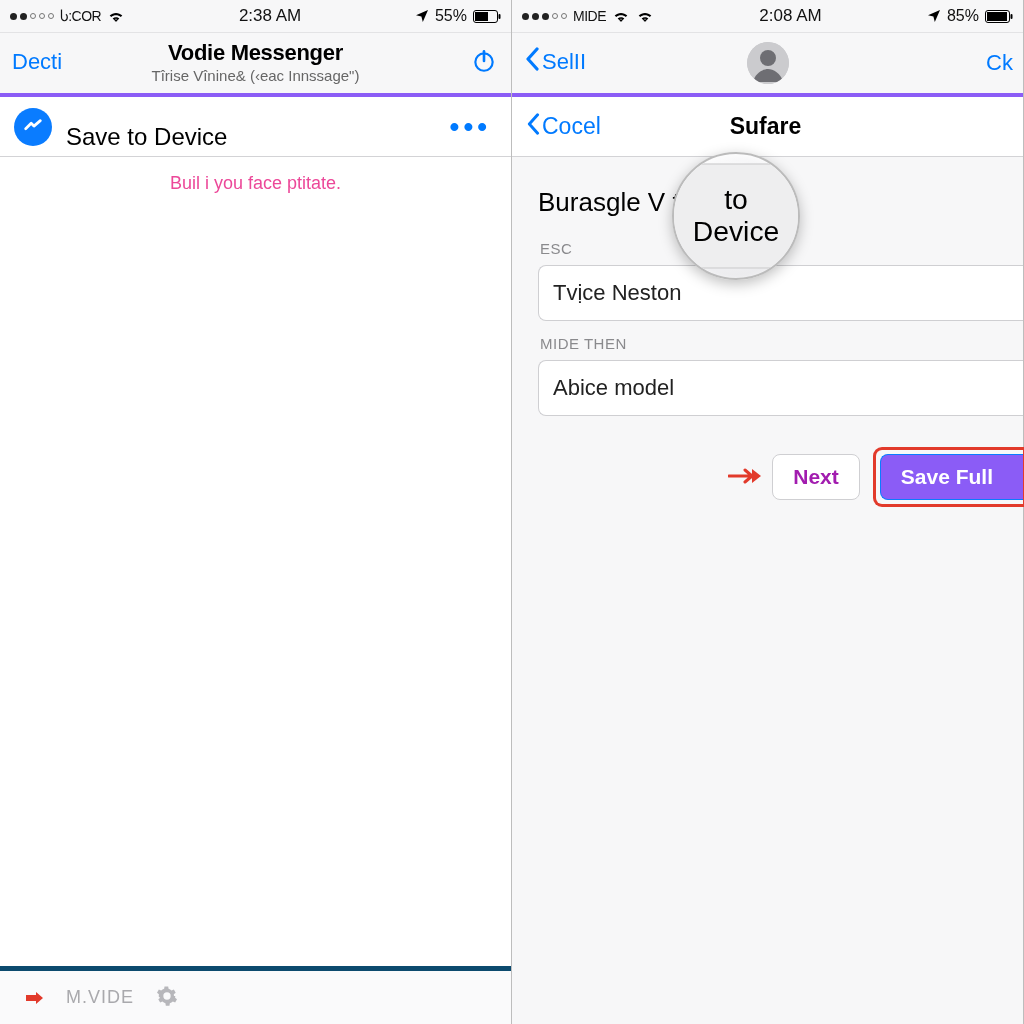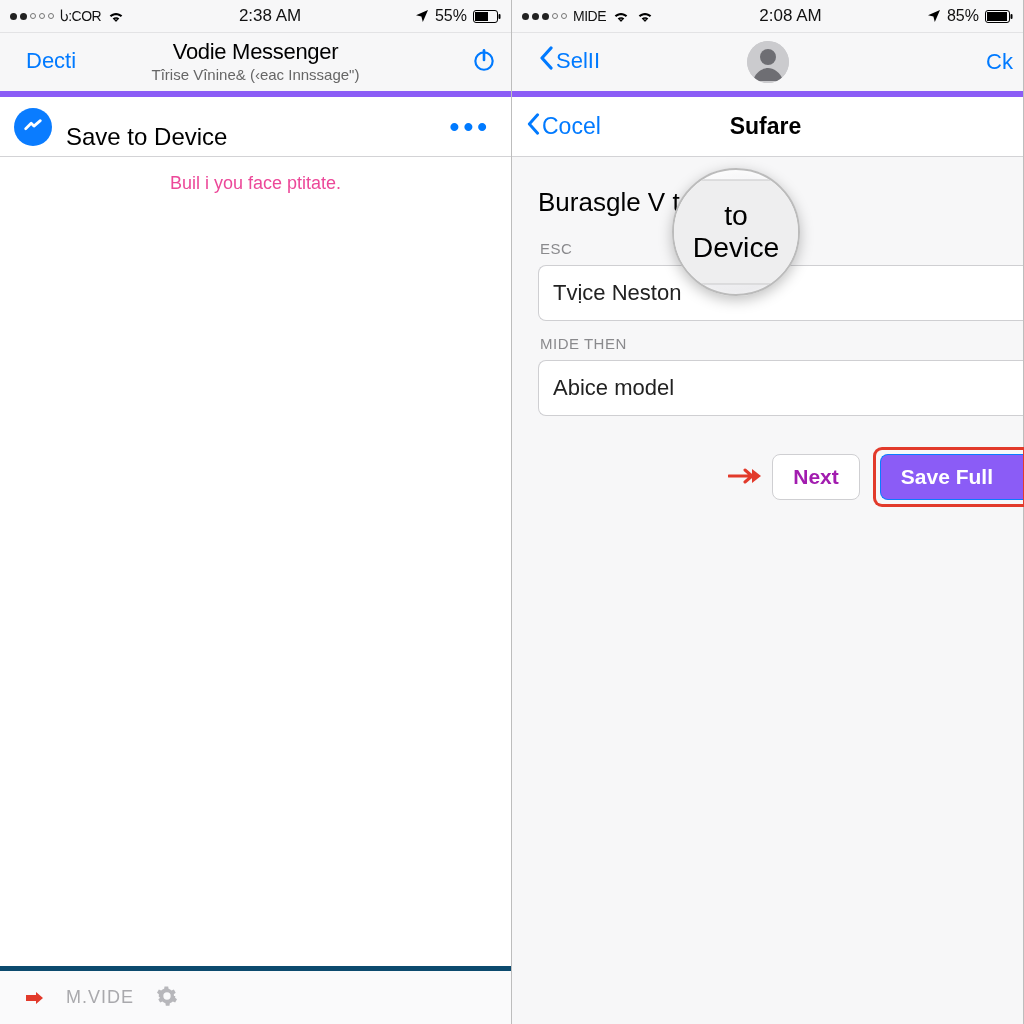--- a/index.html
+++ b/index.html
@@ -13,24 +13,24 @@
   .status .left, .status .right { display:flex; align-items:center; gap:6px; }
   .dots { display:flex; gap:3px; align-items:center; }
   .dots .d { width:7px; height:7px; border-radius:50%; background:#222; }
   .dots .d.off { background:none; border:1px solid #777; width:6px; height:6px; }
   .wifi svg, .battery svg, .loc svg { display:block; }
   .carrier { font-size:14px; letter-spacing:-0.5px; }
   .clock { font-size:17px; font-weight:400; }
   .battxt { font-size:16px; }
 
   
-  .nav { background:#f7f7f8; border-bottom:6px solid #8b5cf6; padding:6px 10px 8px 26px; display:flex; align-items:center; height:64px; position:relative; }
+  .nav { background:#f7f7f8; border-bottom:4px solid #8b5cf6; padding:6px 10px 8px 12px; display:flex; align-items:center; height:64px; position:relative; }
   .nav .back { color:#007aff; font-size:22px; display:flex; align-items:center; gap:2px; }
   .nav .title-block { position:absolute; left:0; right:0; text-align:center; pointer-events:none; }
-  .nav .title-block .t1 { font-size:22px; font-weight:400; color:#000; letter-spacing:-0.3px; }
+  .nav .title-block .t1 { font-size:22px; font-weight:700; color:#000; letter-spacing:-0.3px; }
   .nav .title-block .t2 { font-size:15px; color:#666; margin-top:1px; }
   .nav .right-ico { position:absolute; right:14px; top:50%; transform:translateY(-50%); color:#007aff; }
   .nav .right-txt { position:absolute; right:10px; top:50%; transform:translateY(-50%); color:#007aff; font-size:22px; }
 
   
   .subnav { height:60px; background:#fff; border-bottom:1px solid #d3d3d6; display:flex; align-items:center; padding:0 14px; gap:14px; position:relative; }
   .subnav .label { font-size:24px; color:#000;margin-top:20px; }
   .subnav .more { position:absolute; right:20px; top:50%; transform:translateY(-50%); color:#007aff; font-size:28px; letter-spacing:4px; font-weight:900; }
   .subnav .back2 { color:#007aff; font-size:23px; display:flex; align-items:center; gap:2px; }
   .subnav .center-title { position:absolute; left:0; right:4px; text-align:center; font-size:23px; font-weight:700; color:#000; pointer-events:none; }
@@ -45,21 +45,21 @@
   .field-label { font-size:15px; letter-spacing:0.5px; color:#8a8a8d; margin:14px 0 8px 2px; }
   .field { background:#fff; border:1px solid #cfcfd2; border-right:none; border-radius:8px 0 0 8px; padding:14px 14px; font-size:22px; color:#222; width:100%; }
   .btn-row { display:flex; gap:16px; justify-content:flex-end; margin-top:34px; padding-right:0; align-items:center; }
   .btn { border-radius:8px; font-size:21px; padding:10px 20px; display:inline-flex; align-items:center; justify-content:center; }
   .btn-next { background:#fff; border:1px solid #cfcfd2; color:#a21caf; font-weight:600; }
   .btn-save { background:#8b5cf6; color:#fff; font-weight:600; border:1px solid #0a7cff; border-right:none; border-radius:8px 0 0 8px; padding-right:30px; }
   .highlight-save { box-shadow:0 0 0 3px #e23a2b; border-radius:6px 0 0 6px; padding:4px 0 4px 4px; display:inline-flex; }
   .arrow-red { color:#e23a2b; font-size:24px; margin-right:-6px; }
 
   
-  .mag { position:absolute; width:128px; height:128px; border-radius:50%; border:2px solid #bbb; box-shadow:0 4px 14px rgba(0,0,0,0.25), inset 0 2px 6px rgba(255,255,255,0.8); background:radial-gradient(circle at 35% 30%, #ffffff 0%, #f2f2f4 55%, #e3e3e6 100%); display:flex; align-items:center; justify-content:center; top:168px; left:672px; overflow:hidden; }
+  .mag { position:absolute; width:128px; height:128px; border-radius:50%; border:2px solid #bbb; box-shadow:0 4px 14px rgba(0,0,0,0.25), inset 0 2px 6px rgba(255,255,255,0.8); background:radial-gradient(circle at 35% 30%, #ffffff 0%, #f2f2f4 55%, #e3e3e6 100%); display:flex; align-items:center; justify-content:center; top:152px; left:672px; overflow:hidden; }
   .mag .mag-inner { transform:scale(1.05); font-size:27px; color:#000; background:#eeeeef; padding:18px 14px; border-top:1px solid #ccc; border-bottom:1px solid #ccc; width:160px; text-align:center; }
 
   
   .avatar { width:42px; height:42px; border-radius:50%; background:#c9c9cc; display:flex; align-items:center; justify-content:center; position:absolute; left:50%; top:50%; transform:translate(-50%,-50%); overflow:hidden; }
 
   
   .bottombar { position:absolute; bottom:0; left:0; right:0; height:58px; border-top:5px solid #0c4a6e; background:#fafafb; display:flex; align-items:center; justify-content:flex-start; gap:22px; padding:0 24px; color:#a9a9ad; }
   .bottombar .lbl { font-size:18px; letter-spacing:1px; }
   .red-tri { color:#e23a2b; }
 

